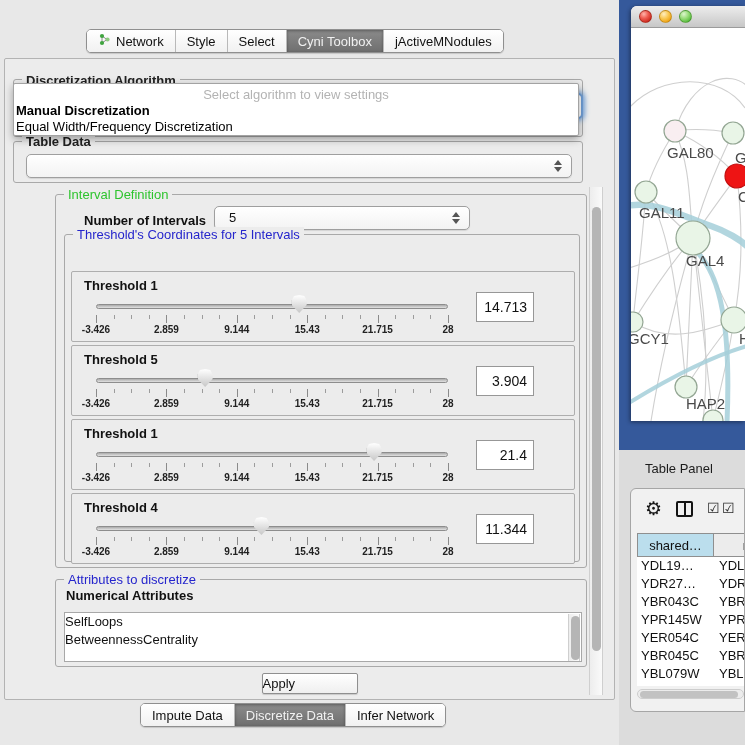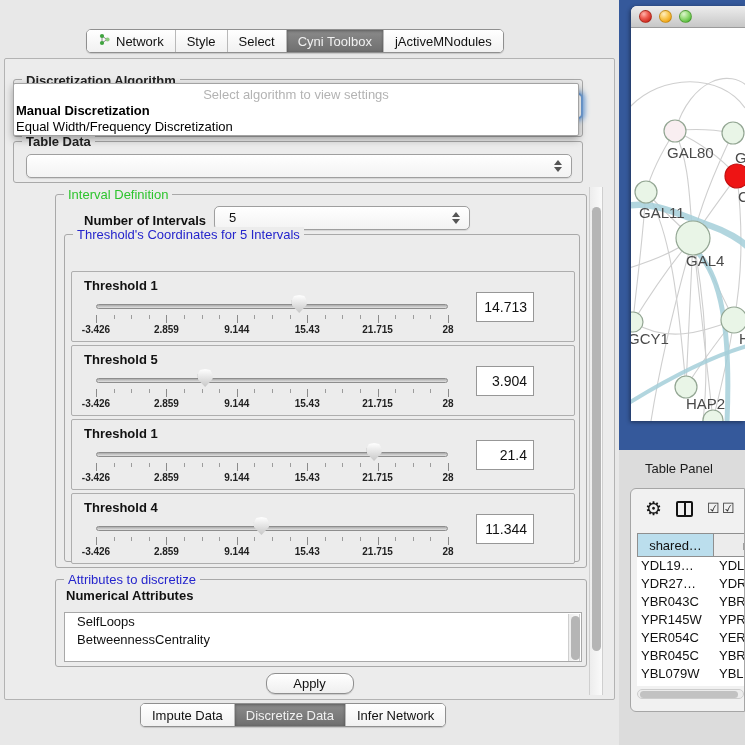--- a/index.html
+++ b/index.html
@@ -78,26 +78,26 @@
   .tick.major{height:8px;}
   .ticklabel{position:absolute;top:52px;width:44px;margin-left:-22px;text-align:center;
     font-size:10px;font-weight:bold;color:#222;}
   .vfield{position:absolute;left:404px;top:20px;width:58px;height:30px;background:#fff;
     border:1px solid #979797;font-size:14px;color:#111;text-align:right;
     line-height:28px;padding-right:6px;}
 
   
   .attr-list{position:absolute;left:8px;top:32px;width:518px;height:50px;background:#fff;
     border:1px solid #a8a8a8;overflow:hidden;}
-  .attr-item{font-size:13px;color:#111;line-height:18px;padding-left:12px;white-space:nowrap;}
+  .attr-item{font-size:13px;color:#111;line-height:18px;white-space:nowrap;}
 
   .apply-btn{position:absolute;left:50%;transform:translateX(-50%);top:614px;
-    width:88px;height:21px;background:linear-gradient(#ffffff,#efefef);
-    border:1px solid #8f8f8f;border-radius:9px;font-size:13px;color:#111;
-    text-align:center;line-height:19px;box-shadow:0 1px 1px rgba(0,0,0,.15);}
+    width:96px;height:21px;background:linear-gradient(#ffffff,#efefef);
+    border:1px solid #8f8f8f;border-radius:2px;font-size:13px;color:#111;
+    line-height:19px;box-shadow:0 1px 1px rgba(0,0,0,.15);}
 
   
   .net-frame{position:absolute;left:619px;top:0;width:126px;height:450px;background:var(--frame,#35599b);}
   .mac-window{position:absolute;left:12px;top:6px;width:114px;height:415px;background:#fff;
     border-top-left-radius:6px;overflow:hidden;box-shadow:-1px 1px 4px rgba(0,0,0,.45);}
   .mac-titlebar{height:22px;background:linear-gradient(#ededed,#c7c7c7);
     border-bottom:1px solid #9b9b9b;display:flex;align-items:center;padding-left:8px;gap:7px;}
   .light{width:13px;height:13px;border-radius:50%;}
   .light.red{background:radial-gradient(circle at 35% 28%,#ffb4aa 0%,#ef5d52 40%,#cf2f24 75%,#b82619 100%);border:1px solid rgba(130,25,12,.55);}
   .light.yellow{background:radial-gradient(circle at 35% 28%,#ffeec0 0%,#f9c64e 45%,#eda114 80%);border:1px solid rgba(150,100,0,.5);}

